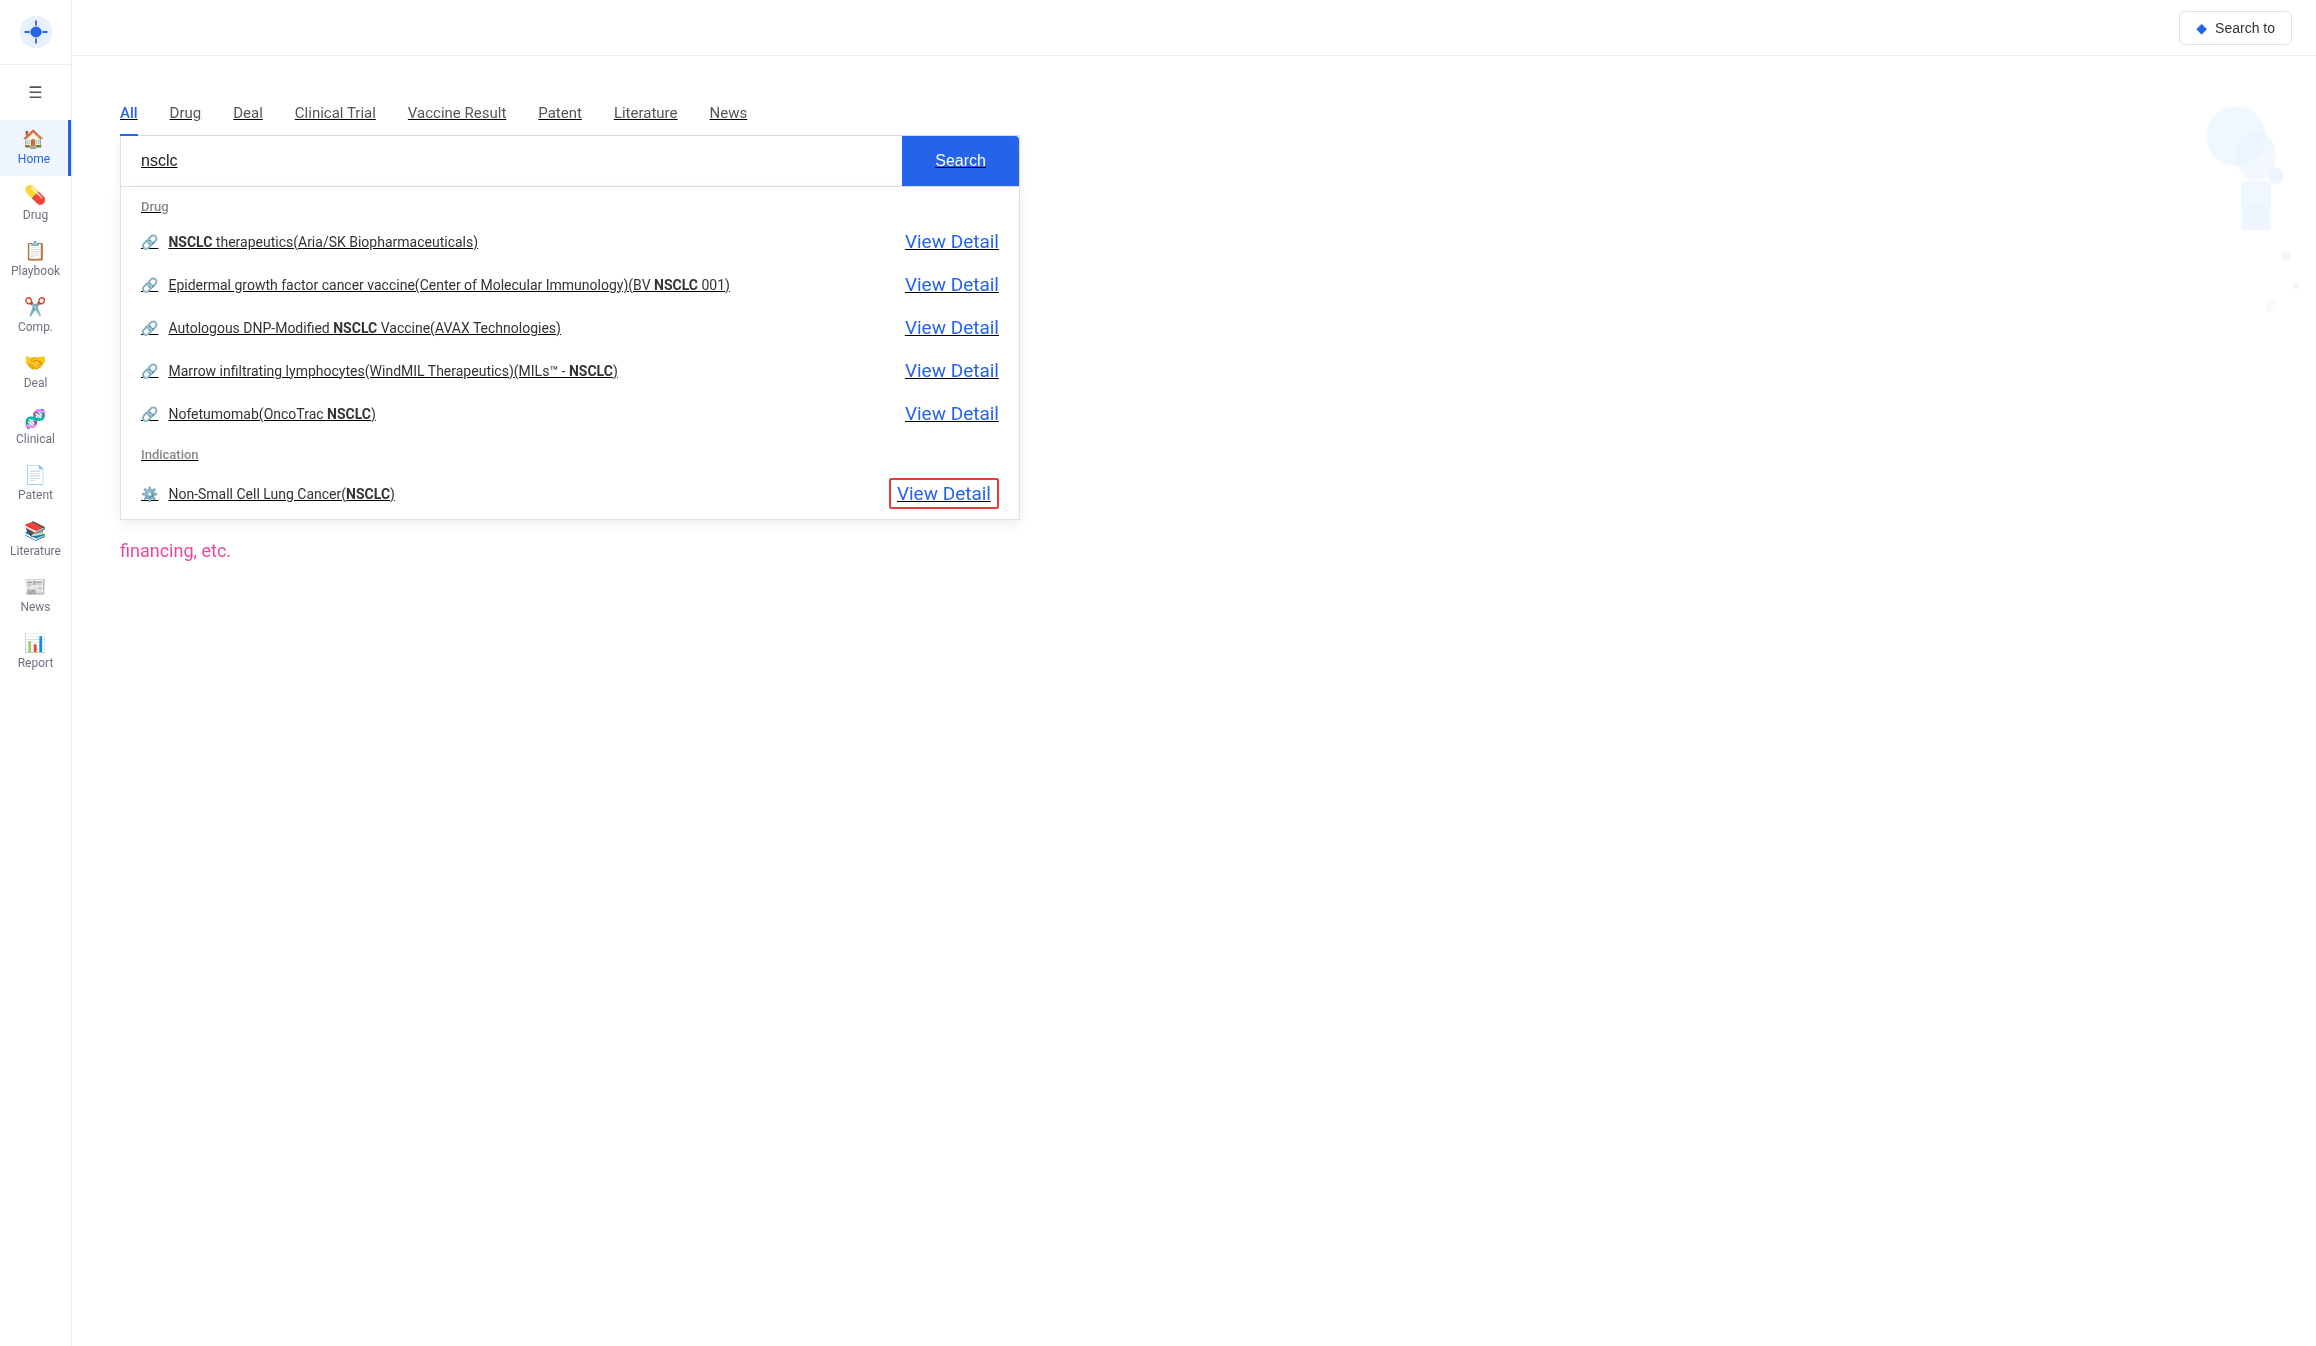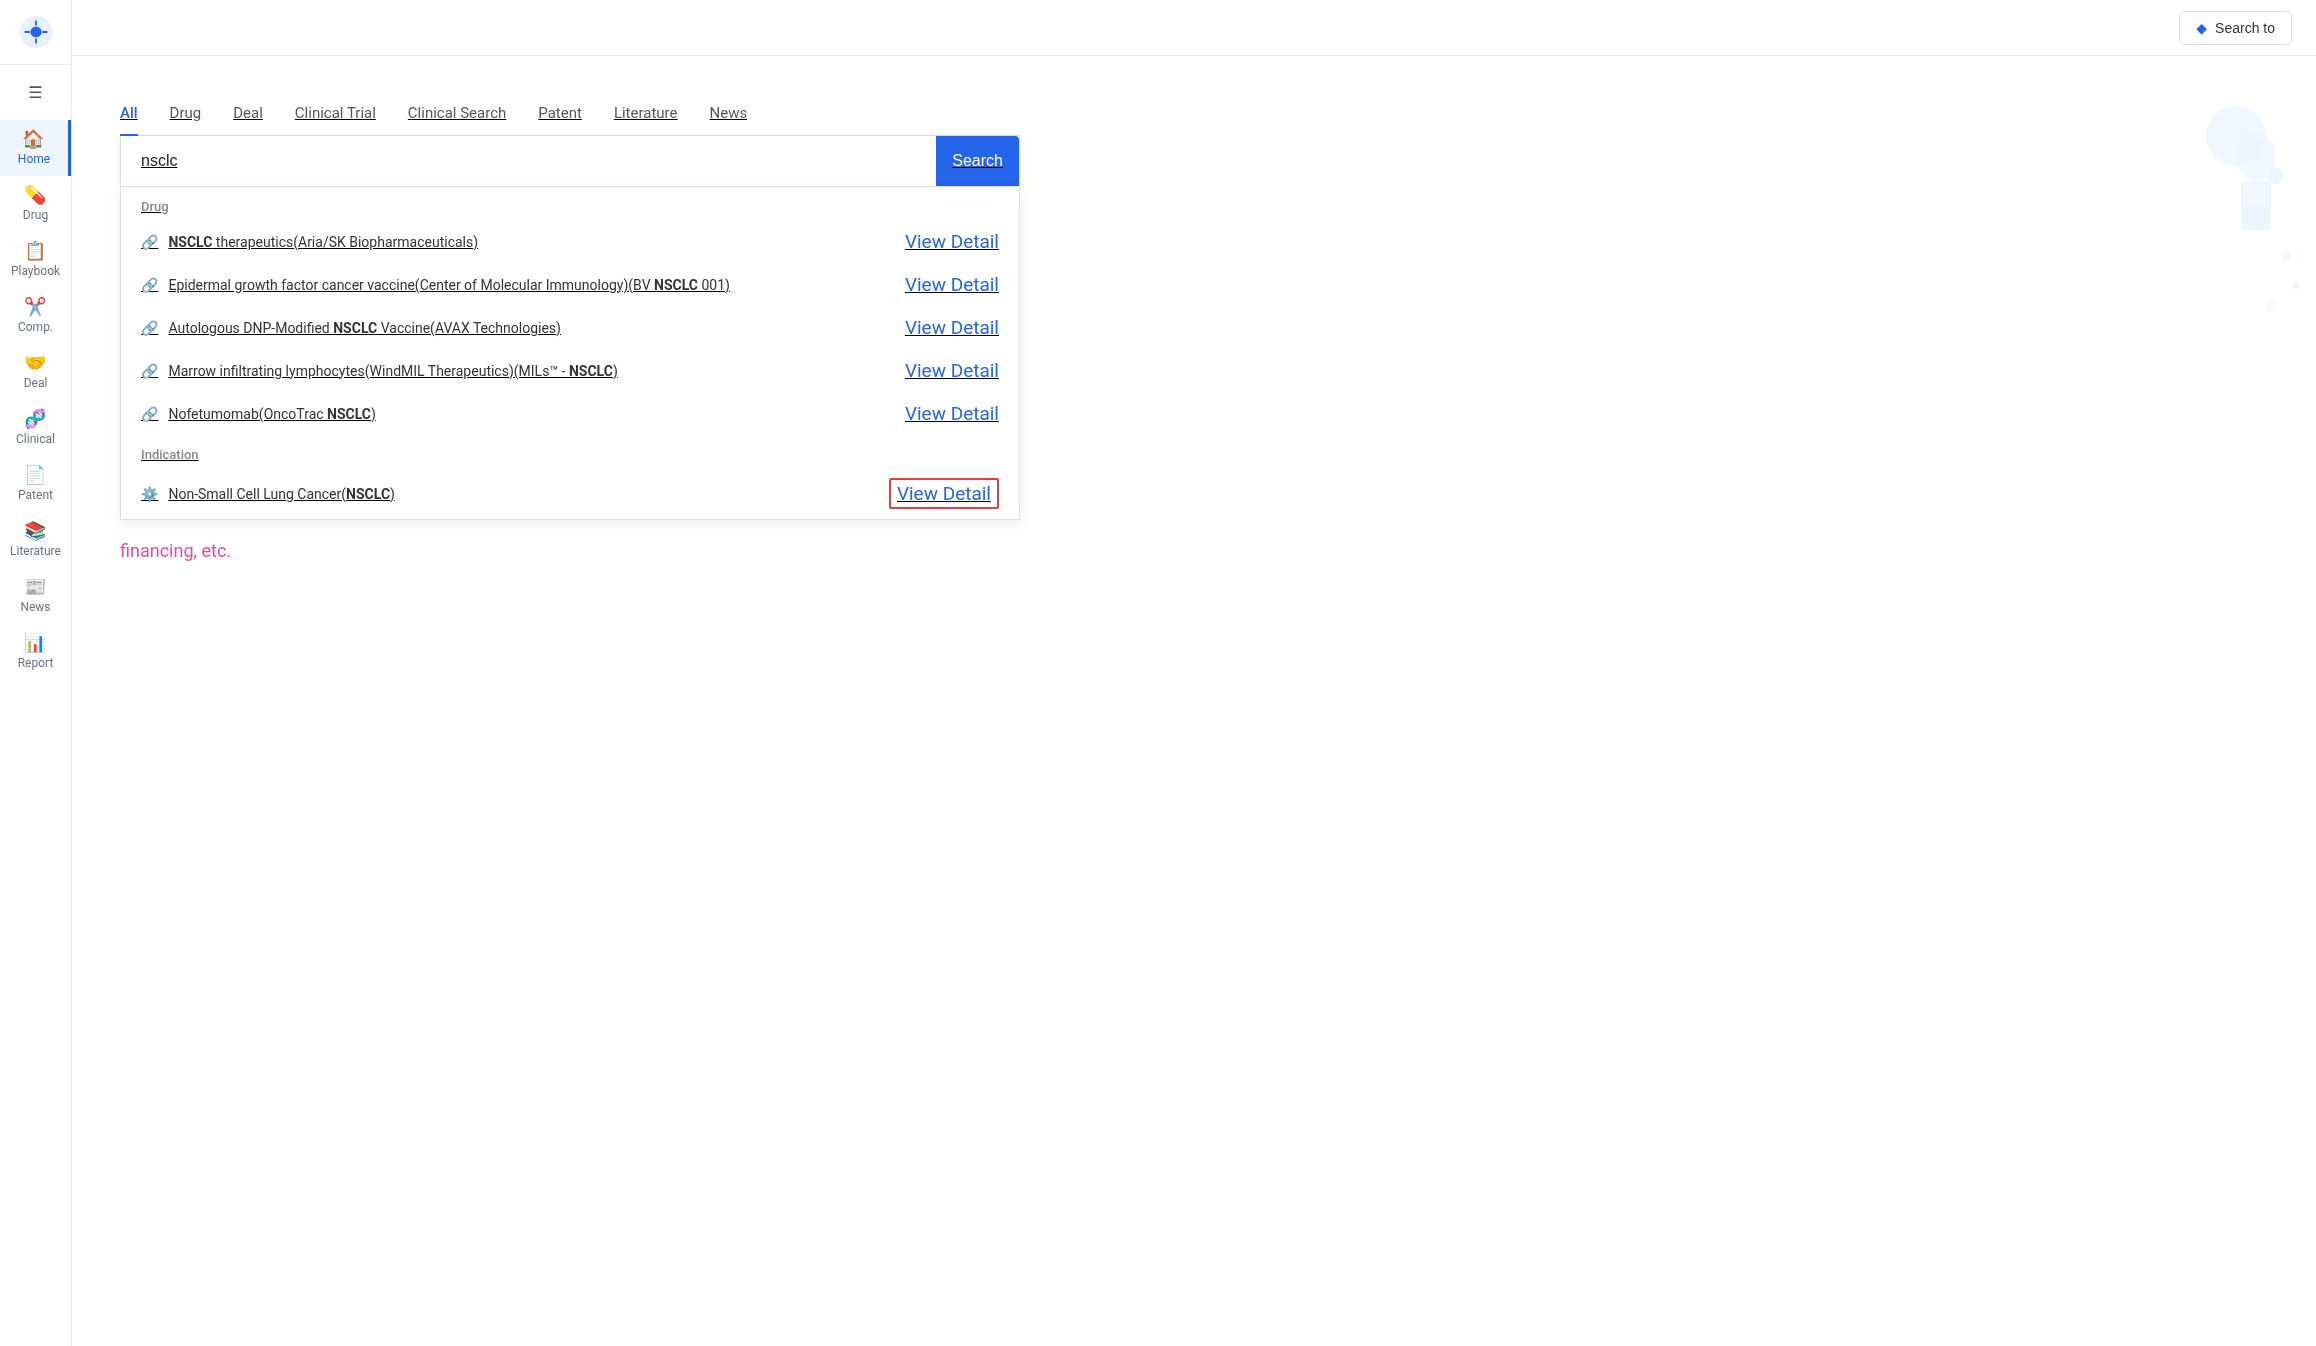--- a/index.html
+++ b/index.html
@@ -164,21 +164,21 @@
     }
     .search-input {
       flex: 1;
       padding: 16px 20px;
       font-size: 16px;
       border: none;
       outline: none;
       color: #222;
     }
     .search-btn {
-      padding: 14px 16px;
+      padding: 14px 33px;
       background: #2563eb;
       color: #fff;
       font-size: 16px;
       font-weight: 500;
       border: none;
       cursor: pointer;
       border-radius: 0 4px 0 0;
     }
 
     
@@ -333,21 +333,21 @@
     </div>
 
 
     <div style="max-width: 900px; text-decoration: underline;">
 
       <div class="search-tabs">
         <div class="tab-item active">All</div>
         <div class="tab-item">Drug</div>
         <div class="tab-item">Deal</div>
         <div class="tab-item">Clinical Trial</div>
-        <div class="tab-item">Clinical Search</div>
+        <div class="tab-item">Vaccine Result</div>
         <div class="tab-item">Patent</div>
         <div class="tab-item">Literature</div>
         <div class="tab-item">News</div>
       </div>
 
       <div class="search-container">
         <input class="search-input" type="text" value="nsclc" style="">
         <button class="search-btn">Search</button>
       </div>
 

